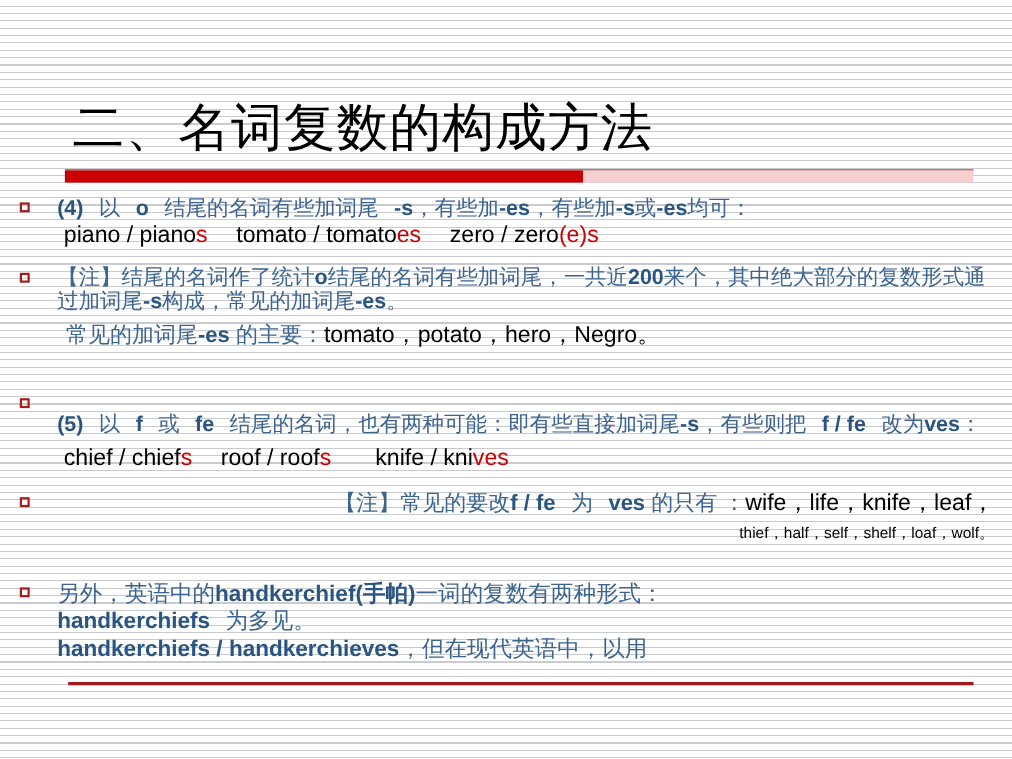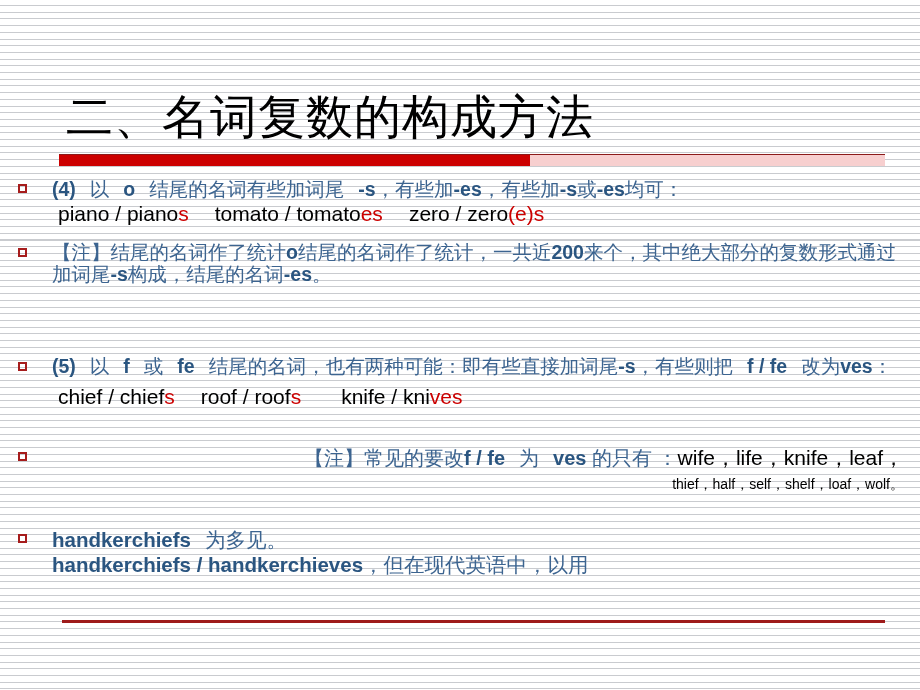--- a/index.html
+++ b/index.html
@@ -152,26 +152,29 @@
       <span class="blue-b">(4)</span><span class="sp-sm"></span><span class="blue">以</span><span class="sp-sm"></span><span class="blue-b">o</span><span class="sp-sm"></span><span class="blue">结尾的名词有些加词尾</span><span class="sp-sm"></span><span class="blue-b">-s</span><span class="blue">，有些加</span><span class="blue-b">-es</span><span class="blue">，有些加</span><span class="blue-b">-s</span><span class="blue">或</span><span class="blue-b">-es</span><span class="blue">均可：</span>
     </div>
     <div class="ex-line line">
       <span class="black">piano / piano</span><span class="red">s</span><span class="sp"></span><span class="black">tomato / tomato</span><span class="red">es</span><span class="sp"></span><span class="black">zero / zero</span><span class="red">(e)s</span>
     </div>
   </div>
 
   <div class="bullet-marker" style="left:18px; top:248px;"></div>
   <div class="block" style="top:241px;">
     <div class="note-line line">
-      <span class="blue">【注】结尾的名词作了统计</span><span class="blue-b">o</span><span class="blue">结尾的名词作了统计，一共近</span><span class="blue-b">200</span><span class="blue">来个，其中绝大部分的复数形式通过加词尾</span><span class="blue-b">-s</span><span class="blue">构成，结尾的名词</span><span class="blue-b">-es</span><span class="blue">。</span>
+      <span class="blue">【注】结尾的名词作了统计</span><span class="blue-b">o</span><span class="blue">结尾的名词有些加词尾，一共近</span><span class="blue-b">200</span><span class="blue">来个，其中绝大部分的复数形式通过加词尾</span><span class="blue-b">-s</span><span class="blue">构成，常见的加词尾</span><span class="blue-b">-es</span><span class="blue">。</span>
+    </div>
+    <div class="line indent-1" style="font-size:20px; line-height:28px; margin-top:6px;">
+      <span class="blue">常见的加词尾</span><span class="blue-b">-es</span><span class="blue"> 的主要：</span><span class="black" style="font-size:21px;">tomato，potato，hero，Negro。</span>
     </div>
   </div>
 
   <div class="bullet-marker" style="left:18px; top:362px;"></div>
-  <div class="block" style="top:355px;">
+  <div class="block" style="top:375px;">
     <div class="cn-line line">
       <span class="blue-b">(5)</span><span class="sp-sm"></span><span class="blue">以</span><span class="sp-sm"></span><span class="blue-b">f</span><span class="sp-sm"></span><span class="blue">或</span><span class="sp-sm"></span><span class="blue-b">fe</span><span class="sp-sm"></span><span class="blue">结尾的名词，也有两种可能：即有些直接加词尾</span><span class="blue-b">-s</span><span class="blue">，有些则把</span><span class="sp-sm"></span><span class="blue-b">f / fe</span><span class="sp-sm"></span><span class="blue">改为</span><span class="blue-b">ves</span><span class="blue">：</span>
     </div>
     <div class="ex-line line" style="margin-top:6px;">
       <span class="black">chief / chief</span><span class="red">s</span><span class="sp"></span><span class="black">roof / roof</span><span class="red">s</span><span class="sp"></span><span class="sp-sm"></span><span class="black">knife / kni</span><span class="red">ves</span>
     </div>
   </div>
 
   <div class="bullet-marker" style="left:18px; top:452px;"></div>
   <div class="block" style="top:445px;text-align:right;">
@@ -179,20 +182,23 @@
       <span class="blue">【注】常见的要改</span><span class="blue-b">f / fe</span><span class="sp-sm"></span><span class="blue">为</span><span class="sp-sm"></span><span class="blue-b">ves</span><span class="blue"> 的只有 ：</span><span class="black" style="font-size:21px;">wife，life，knife，leaf，</span>
     </div>
     <div class="line" style="font-size:14px; line-height:26px; color:#000000;">
       <span class="black">thief，half，self，shelf，loaf，wolf。</span>
     </div>
   </div>
 
   <div class="bullet-marker" style="left:18px; top:534px;"></div>
   <div class="block" style="top:527px;">
     <div class="last-line line">
+      <span class="blue">另外，英语中的</span><span class="blue-b">handkerchief(手帕)</span><span class="blue">一词的复数有两种形式：</span>
+    </div>
+    <div class="last-line line">
       <span class="blue-b">handkerchiefs</span><span class="sp-sm"></span><span class="blue">为多见。</span>
     </div>
     <div class="last-line line">
       <span class="blue-b">handkerchiefs / handkerchieves</span><span class="blue">，但在现代英语中，以用</span>
     </div>
   </div>
 
   <div class="bottom-rule"></div>
 
 </div>

